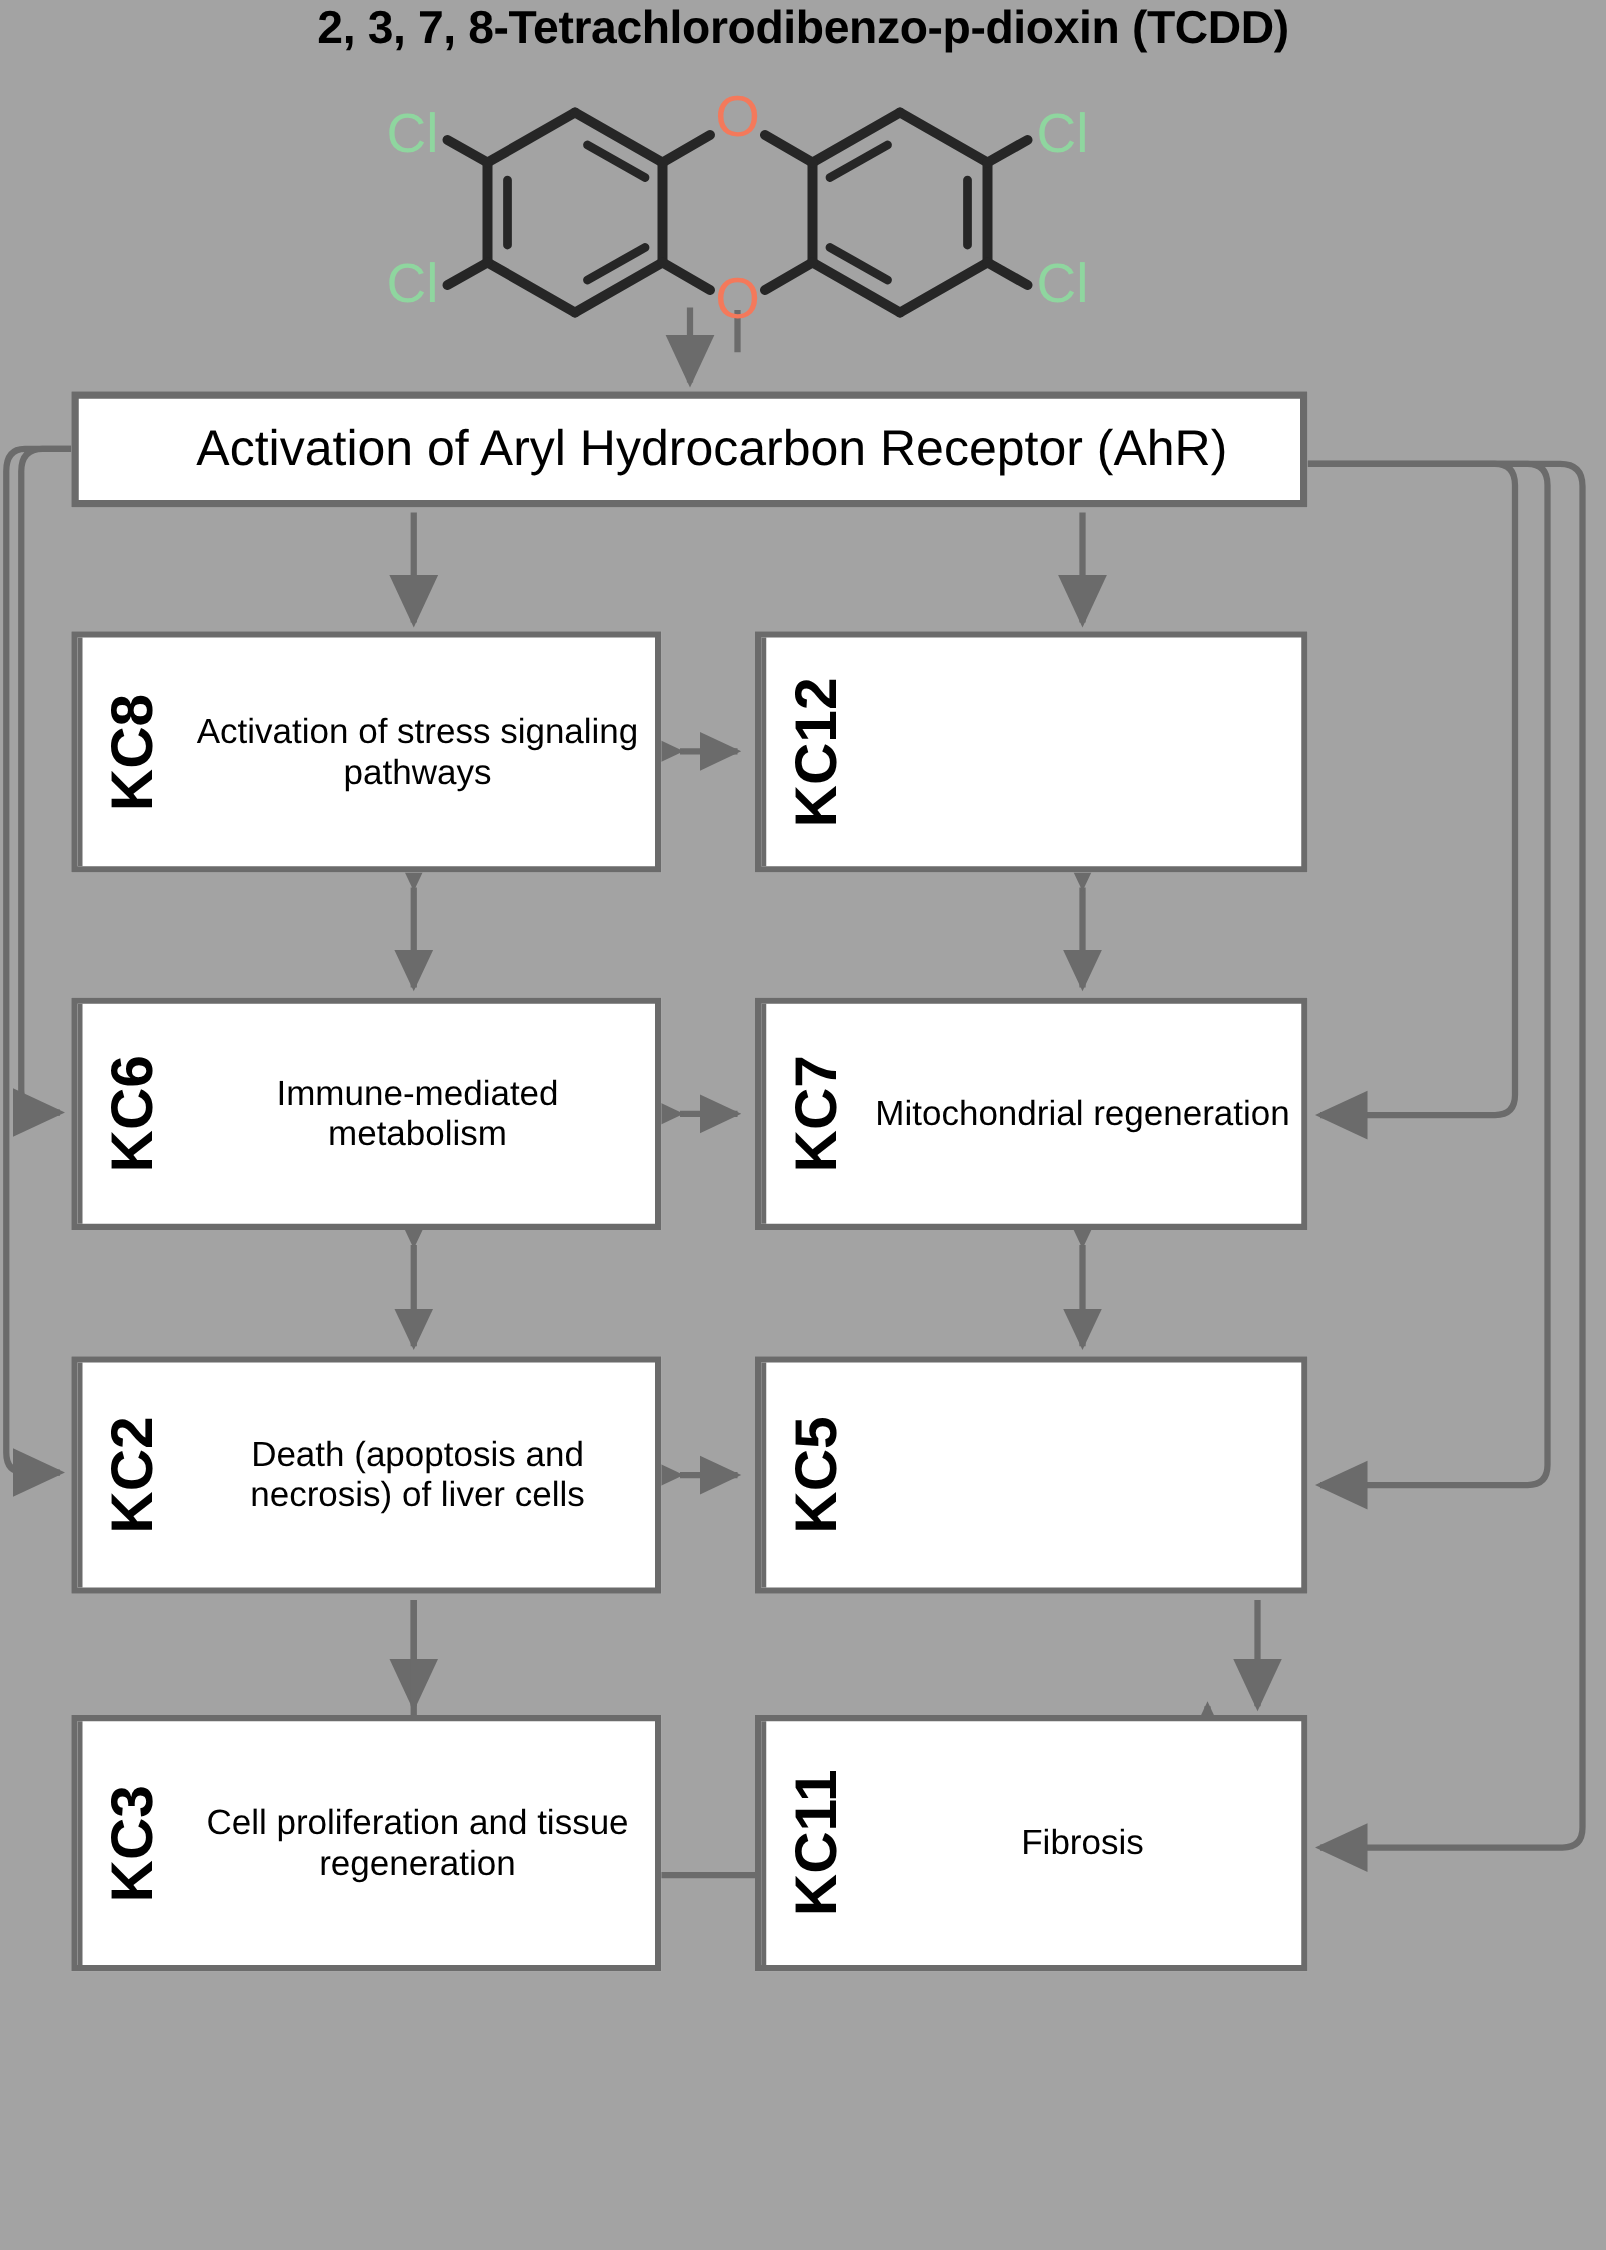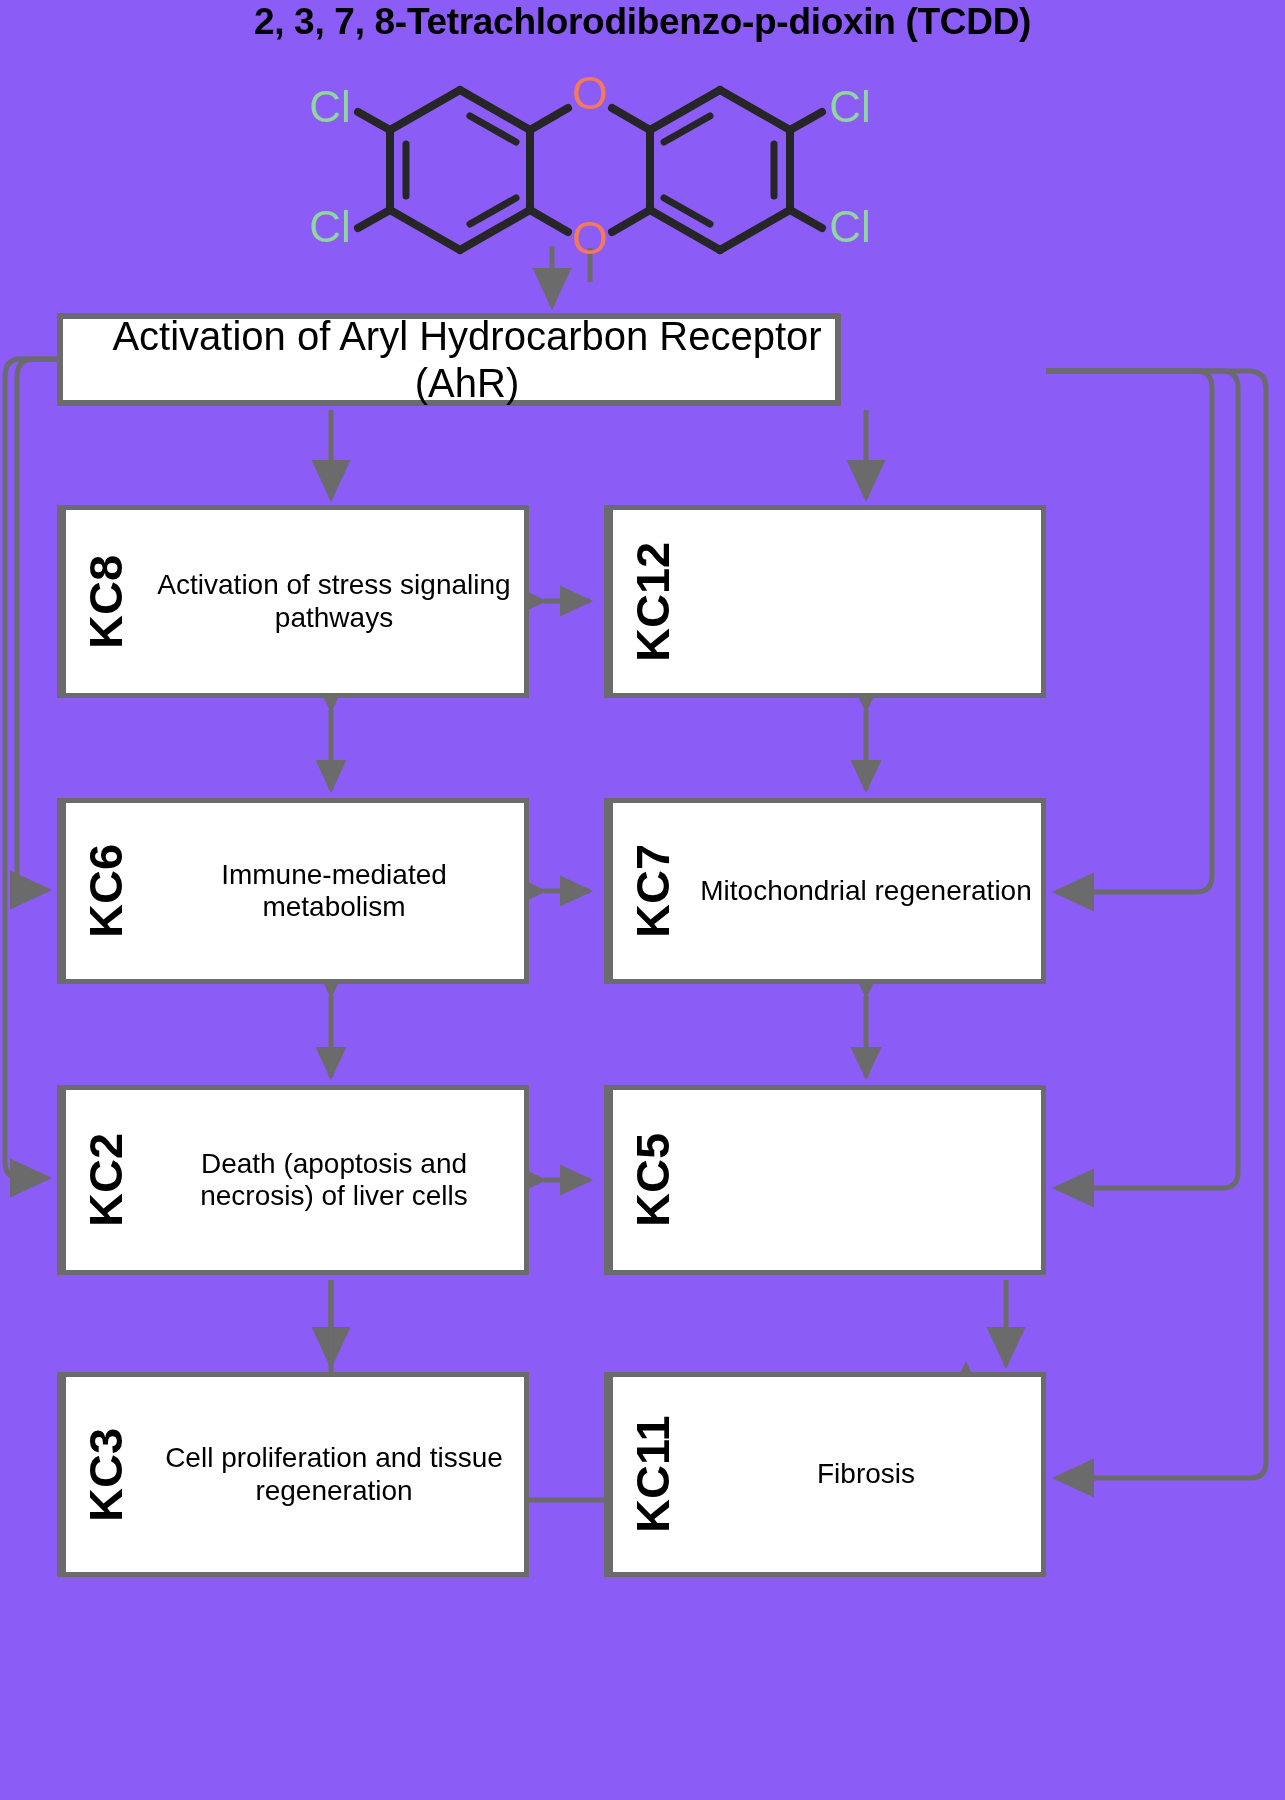--- a/index.html
+++ b/index.html
@@ -5,21 +5,21 @@
   html,body{margin:0;padding:0;background:#ffffff;}
   body{
     font-family:"Liberation Sans", sans-serif;
     color:#000;
   }
   #page{
     position:relative;
     width:1285px;
     height:1800px;
     overflow:hidden;
-    background:#8b5cf6;
+    background:#a3a3a3;
   }
   
   #title{
     position:absolute;
     left:0; top:2px;
     width:1285px;
     text-align:center;
     font-size:37px;
     font-weight:bold;
     letter-spacing:-0.3px;
@@ -68,21 +68,21 @@
     align-items:center;
     justify-content:center;
     text-align:center;
     font-size:28px;
     line-height:1.16;
     padding:0 6px;
   }
   
   #node-ahr{
     left:57px; top:313px;
-    width:784px; height:93px;
+    width:989px; height:93px;
     border-width:6px;
     padding-left:36px;
   }
   #node-ahr .body{font-size:40px;}
 
   #node-kc8 { left:57px;  top:505px;  width:472px; height:193px; }
   #node-kc12{ left:604px; top:505px;  width:442px; height:193px; }
   #node-kc6 { left:57px;  top:798px;  width:472px; height:186px; }
   #node-kc7 { left:604px; top:798px;  width:442px; height:186px; }
   #node-kc2 { left:57px;  top:1085px; width:472px; height:190px; }

